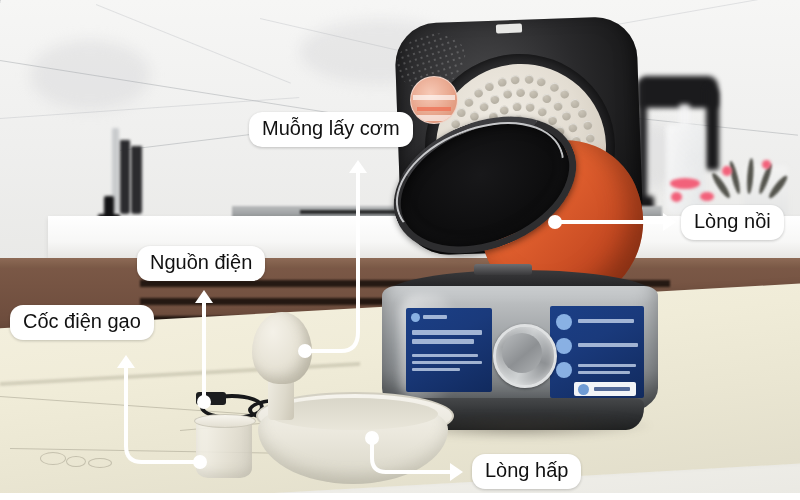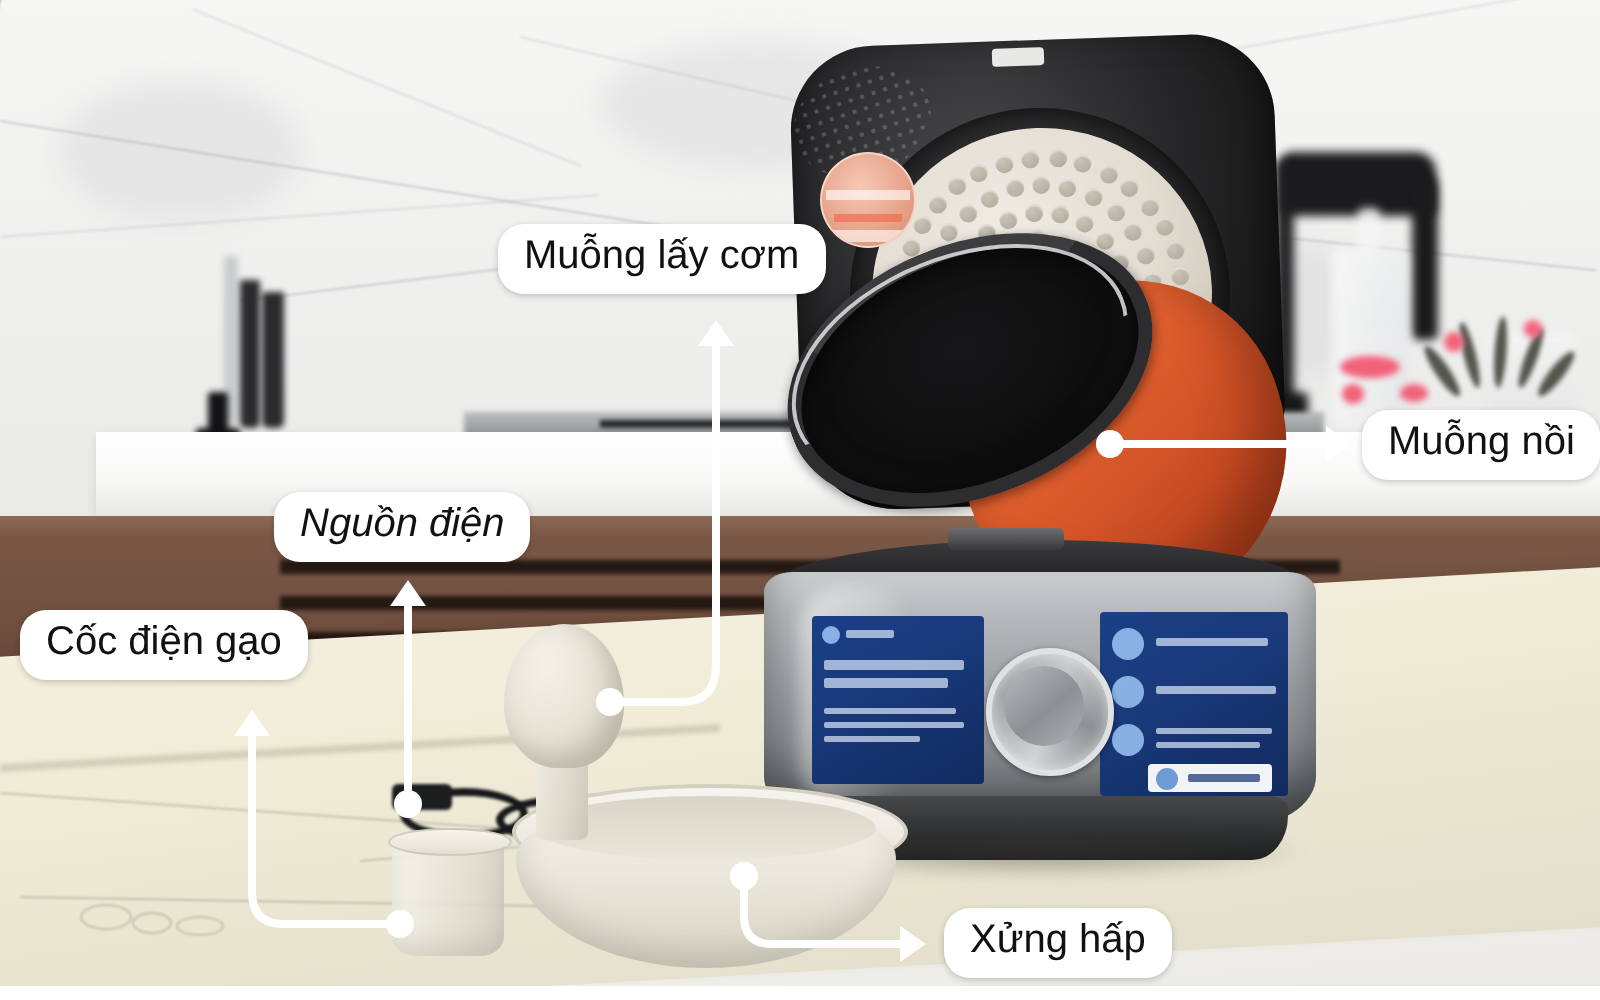--- a/index.html
+++ b/index.html
@@ -683,18 +683,18 @@
       <polygon points="126,355 117,368 135,368" fill="#ffffff"></polygon>
       <path d="M 555 222 L 668 222" fill="none" stroke="#ffffff" stroke-width="4" stroke-linecap="round"></path>
       <circle cx="555" cy="222" r="7" fill="#ffffff"></circle>
       <polygon points="676,222 663,213 663,231" fill="#ffffff"></polygon>
       <path d="M 372 438 L 372 458 Q 372 472 386 472 L 455 472" fill="none" stroke="#ffffff" stroke-width="4" stroke-linecap="round"></path>
       <circle cx="372" cy="438" r="7" fill="#ffffff"></circle>
       <polygon points="463,472 450,463 450,481" fill="#ffffff"></polygon>
     </svg>
 
   <div class="label" id="lbl-0" style="left: 249px; top: 112px;">Muỗng lấy cơm</div>
-  <div class="label" id="lbl-1" style="left: 137px; top: 246px; font-style: italic;">Nguồn điện</div>
+  <div class="label" id="lbl-1" style="left: 137px; top: 246px;">Nguồn điện</div>
   <div class="label" id="lbl-2" style="left: 10px; top: 305px;">Cốc điện gạo</div>
-  <div class="label" id="lbl-3" style="left: 681px; top: 205px;">Muỗng nồi</div>
-  <div class="label" id="lbl-4" style="left: 472px; top: 454px;">Xửng hấp</div>
+  <div class="label" id="lbl-3" style="left: 681px; top: 205px;">Lòng nồi</div>
+  <div class="label" id="lbl-4" style="left: 472px; top: 454px;">Lòng hấp</div>
 
 </div>
 
 </body></html>

